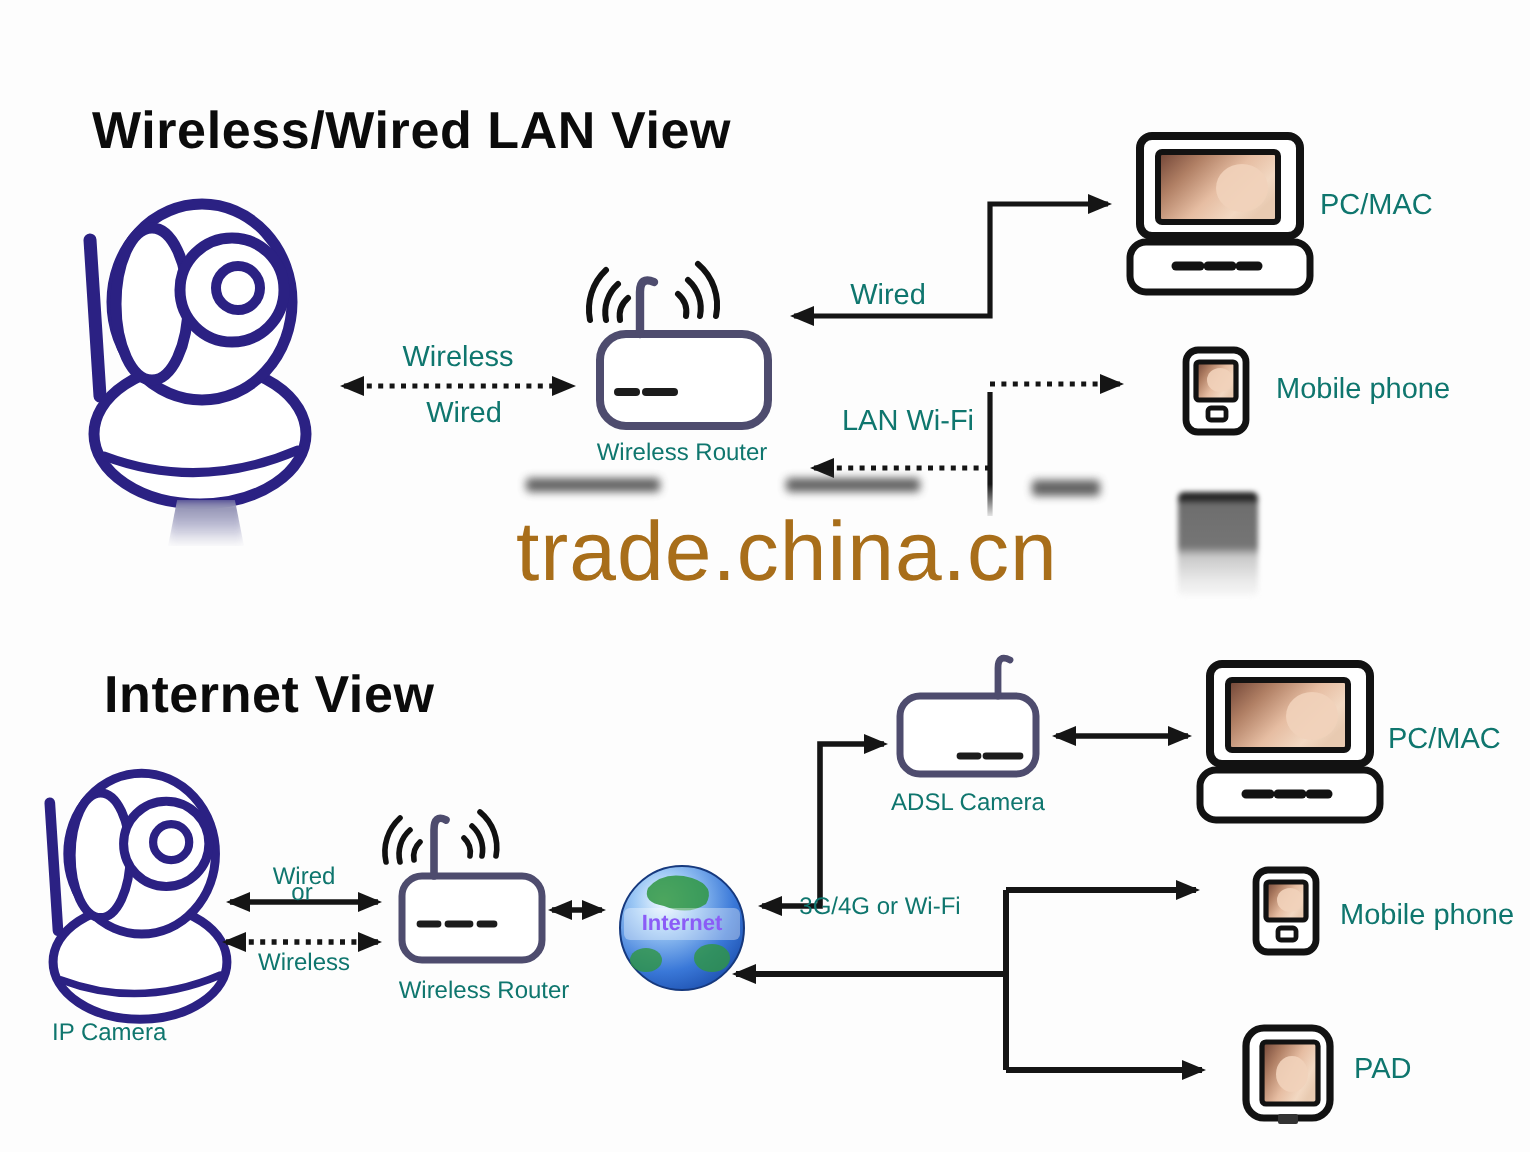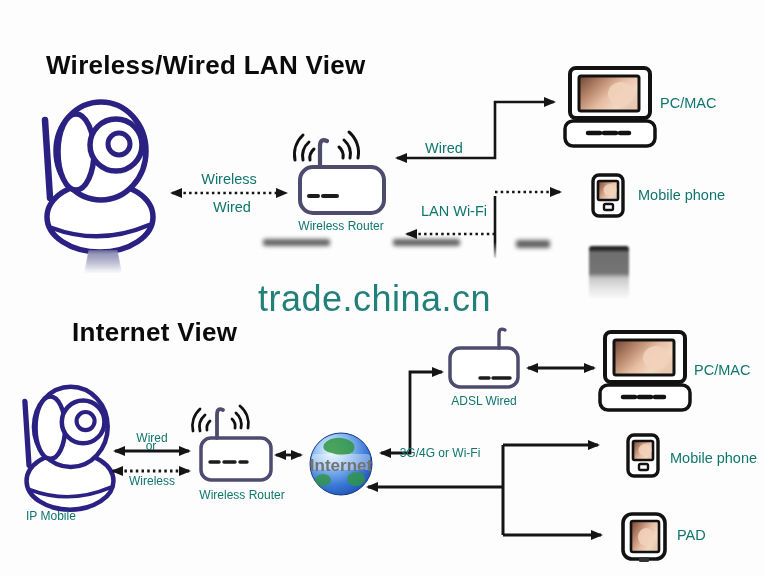--- a/index.html
+++ b/index.html
@@ -2,29 +2,29 @@
 <html><head>
 <meta charset="utf-8">
 <style>
   html,body{margin:0;padding:0;background:#fff;}
   #stage{position:relative;width:765px;height:576px;background:#fdfdfd;overflow:hidden;
          font-family:Liberation Sans, sans-serif;}
   .label{position:absolute;color:#0f766e;font-size:14.5px;white-space:nowrap;line-height:1.1;}
   .ctr{transform:translateX(-50%);}
   .title{position:absolute;font-weight:bold;font-size:26px;color:#0b0b0b;letter-spacing:.3px;white-space:nowrap;}
   .lbl15{font-size:12px;}
-  .wm-text{position:absolute;font-size:36px;color:#0f766e;opacity:.92;letter-spacing:.5px;white-space:nowrap;margin-top:26px;}
+  .wm-text{position:absolute;font-size:42px;color:#a16207;opacity:.92;letter-spacing:.5px;white-space:nowrap;}
   .wm-frag{position:absolute;background:#3c3c3c;filter:blur(2px);border-radius:2px;opacity:.8;}
   .wm-box{position:absolute;left:589px;top:246px;width:40px;height:52px;border-radius:3px;
           background:linear-gradient(180deg,#1f1f1f 0%,#2a2a2a 7%,#6e6e6e 12%,#757575 52%,#c9c9c9 62%,#e9e9e9 85%,#f7f7f7 100%);
           filter:blur(1.3px);}
   .cam-shadow{position:absolute;left:84px;top:250px;width:38px;height:23px;
           background:linear-gradient(180deg,#8585aa 0%,#bdbdd4 55%,rgba(255,255,255,0) 100%);
           clip-path:polygon(12% 0,88% 0,100% 100%,0 100%);filter:blur(2px);}
-  .globe-label{position:absolute;font-weight:bold;font-size:17px;color:#737373;white-space:nowrap;}
+  .globe-label{position:absolute;font-weight:bold;font-size:11px;color:#8b5cf6;white-space:nowrap;}
   svg{position:absolute;left:0;top:0;}
 </style>
 </head>
 <body>
 
 <div id="stage">
 
 <svg width="765" height="576" viewBox="0 0 765 576">
   <defs>
     <marker id="ah" orient="auto-start-reverse" markerUnits="userSpaceOnUse" markerWidth="13" markerHeight="11" refX="10" refY="5">
@@ -199,33 +199,33 @@
 
 <div class="label" style="left:638px;top:188px;">Mobile phone</div>
 
 <div class="wm-frag" style="left:263px;top:239px;width:67px;height:7px;"></div>
 <div class="wm-frag" style="left:393px;top:239px;width:67px;height:7px;"></div>
 <div class="wm-frag" style="left:516px;top:240px;width:34px;height:8px;"></div>
 <div class="wm-text" style="left:258px;top:252px;">trade.china.cn</div>
 <div class="wm-box"></div>
 <div class="cam-shadow"></div>
 
-<div class="title" style="left:52px;top:317px;margin-left:20px;">Internet View</div>
-
-<div class="label lbl15" style="left:26px;top:510px;">IP Mobile</div>
+<div class="title" style="left:52px;top:332px;">Internet View</div>
+
+<div class="label lbl15" style="left:26px;top:510px;">IP Camera</div>
 
 <div class="label ctr lbl15" style="left:152px;top:432px;">Wired</div>
 <div class="label ctr lbl15" style="left:151px;top:440px;">or</div>
 <div class="label ctr lbl15" style="left:152px;top:475px;">Wireless</div>
 
 <div class="label ctr lbl15" style="left:242px;top:489px;">Wireless Router</div>
 
 <div class="globe-label ctr" style="left:341px;top:456px;transform:translateX(-50%);">Internet</div>
 
-<div class="label ctr lbl15" style="left:484px;top:395px;">ADSL Wired</div>
+<div class="label ctr lbl15" style="left:484px;top:395px;">ADSL Camera</div>
 
 <div class="label ctr lbl15" style="left:440px;top:447px;">3G/4G or Wi-Fi</div>
 
 <div class="label" style="left:694px;top:363px;">PC/MAC</div>
 
 <div class="label" style="left:670px;top:451px;">Mobile phone</div>
 
 <div class="label" style="left:677px;top:528px;text-align:center;">PAD</div>
 
 </div>

